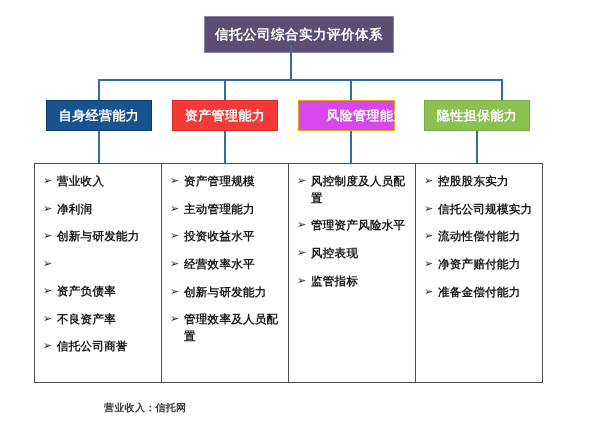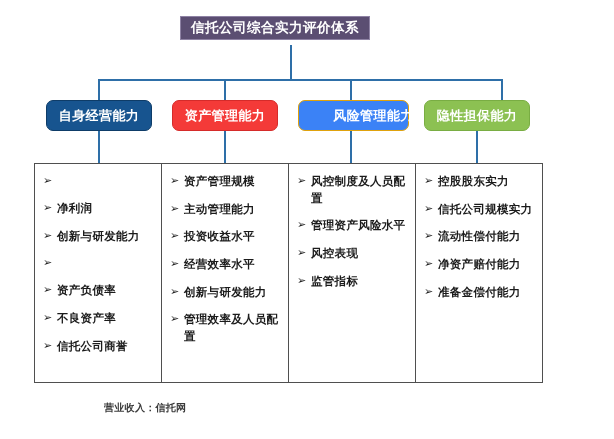--- a/index.html
+++ b/index.html
@@ -20,24 +20,24 @@
     position: absolute;
     left: 0;
     top: 0;
     width: 614px;
     height: 439px;
   }
 
   
   .root-box {
     position: absolute;
-    left: 180px;
+    left: 204px;
     top: 16px;
     width: 190px;
-    height: 24px;
+    height: 37px;
     background: #5B4E72;
     border: 1px solid #8E82A4;
     box-sizing: border-box;
     display: flex;
     align-items: center;
     justify-content: center;
   }
   .root-box .root-label {
     color: #ffffff;
     font-size: 13.5px;
@@ -56,32 +56,31 @@
 
   
   .cat-box {
     position: absolute;
     top: 100px;
     height: 31px;
     box-sizing: border-box;
     display: flex;
     align-items: center;
     justify-content: center;
-    border-radius: 7px;
   }
   .cat-box .cat-label {
     color: #ffffff;
     font-size: 13px;
     font-weight: bold;
     white-space: nowrap;
     letter-spacing: 0.4px;
   }
   .cat-0 { left: 46px;  width: 106px; background: #17548F; border: 1px solid #0E3C68; }
   .cat-1 { left: 172px; width: 106px; background: #F43A38; border: 1px solid #D52B2A; }
-  .cat-2 { left: 298px; width: 111px; background: #3b82f6; border: 1px solid #E0A20C; padding-left: 40px; }
+  .cat-2 { left: 298px; width: 97px; background: #d946ef; border: 1px solid #E0A20C; padding-left: 40px; }
   .cat-3 { left: 424px; width: 106px; background: #8CC152; border: 1px solid #79AD43; align-items: center; }
 
   
   .panel {
     position: absolute;
     left: 34px;
     top: 163px;
     width: 509px;
     height: 220px;
     border: 1px solid #4F4F4F;
@@ -164,20 +163,21 @@
     <span class="cat-label">风险管理能力</span>
   </div>
   <div class="cat-box cat-3">
     <span class="cat-label">隐性担保能力</span>
   </div>
 
   <div class="panel">
     <div class="panel-col">
         <div class="bullet-item">
           <span class="bullet-mark">➢</span>
+          <span class="bullet-text">营业收入</span>
         </div>
         <div class="bullet-item">
           <span class="bullet-mark">➢</span>
           <span class="bullet-text">净利润</span>
         </div>
         <div class="bullet-item">
           <span class="bullet-mark">➢</span>
           <span class="bullet-text">创新与研发能力</span>
         </div>
         <div class="bullet-item">

